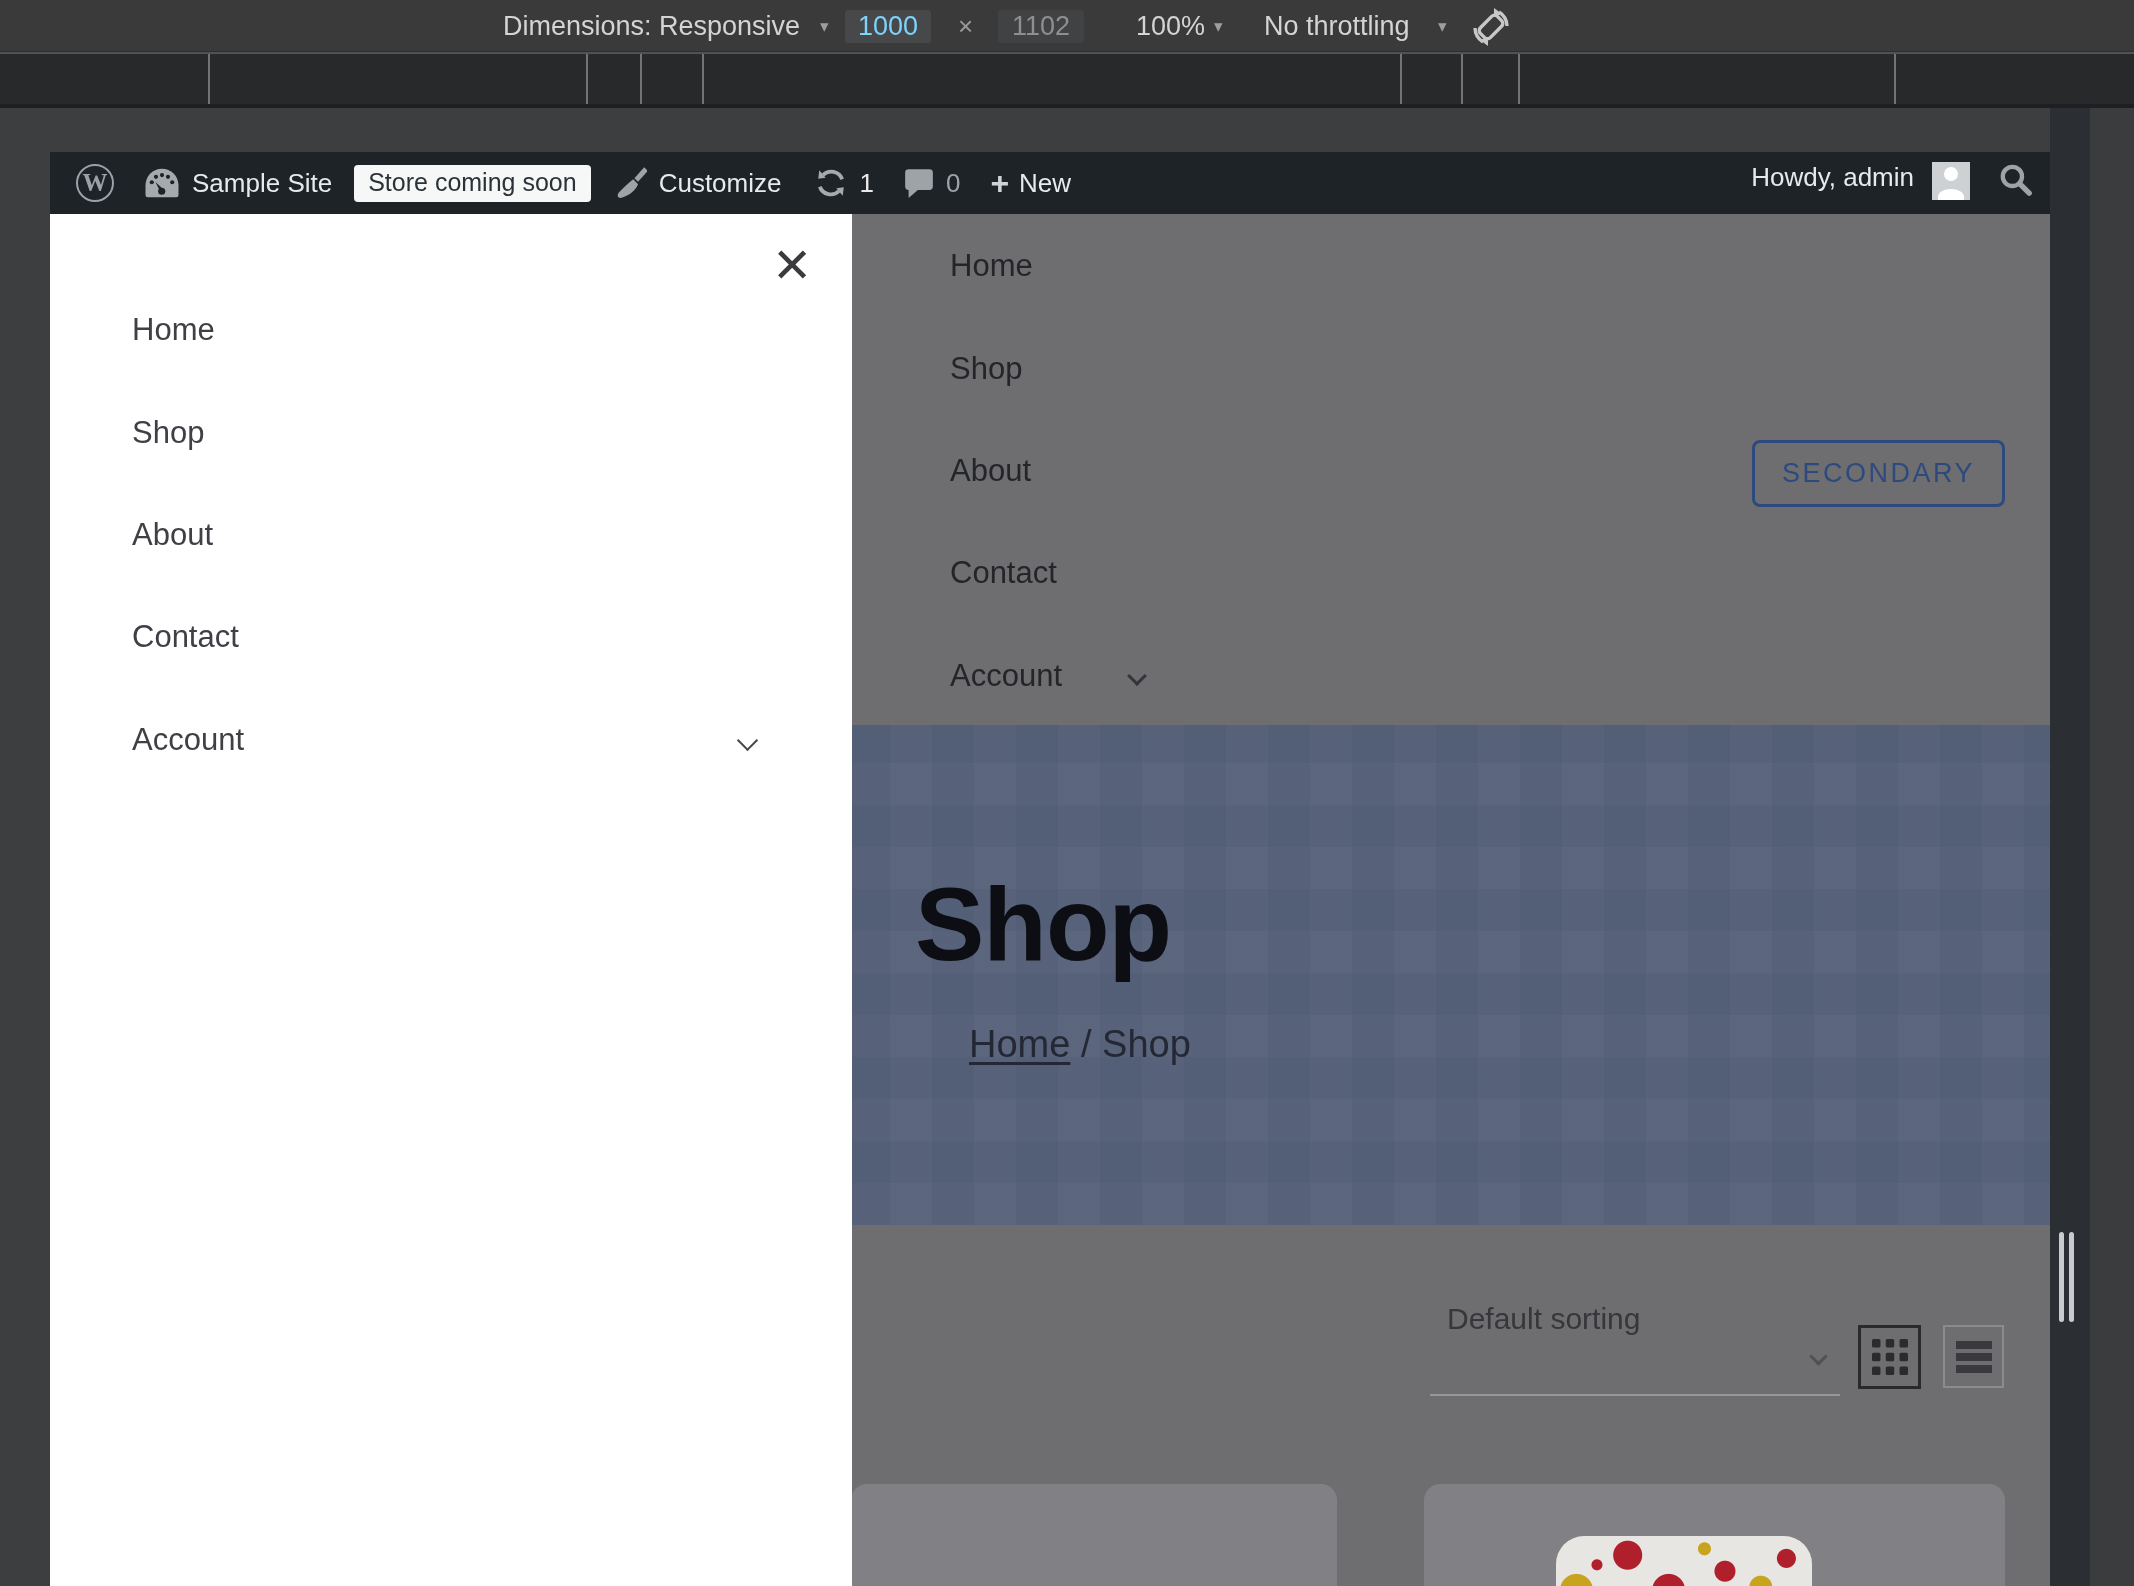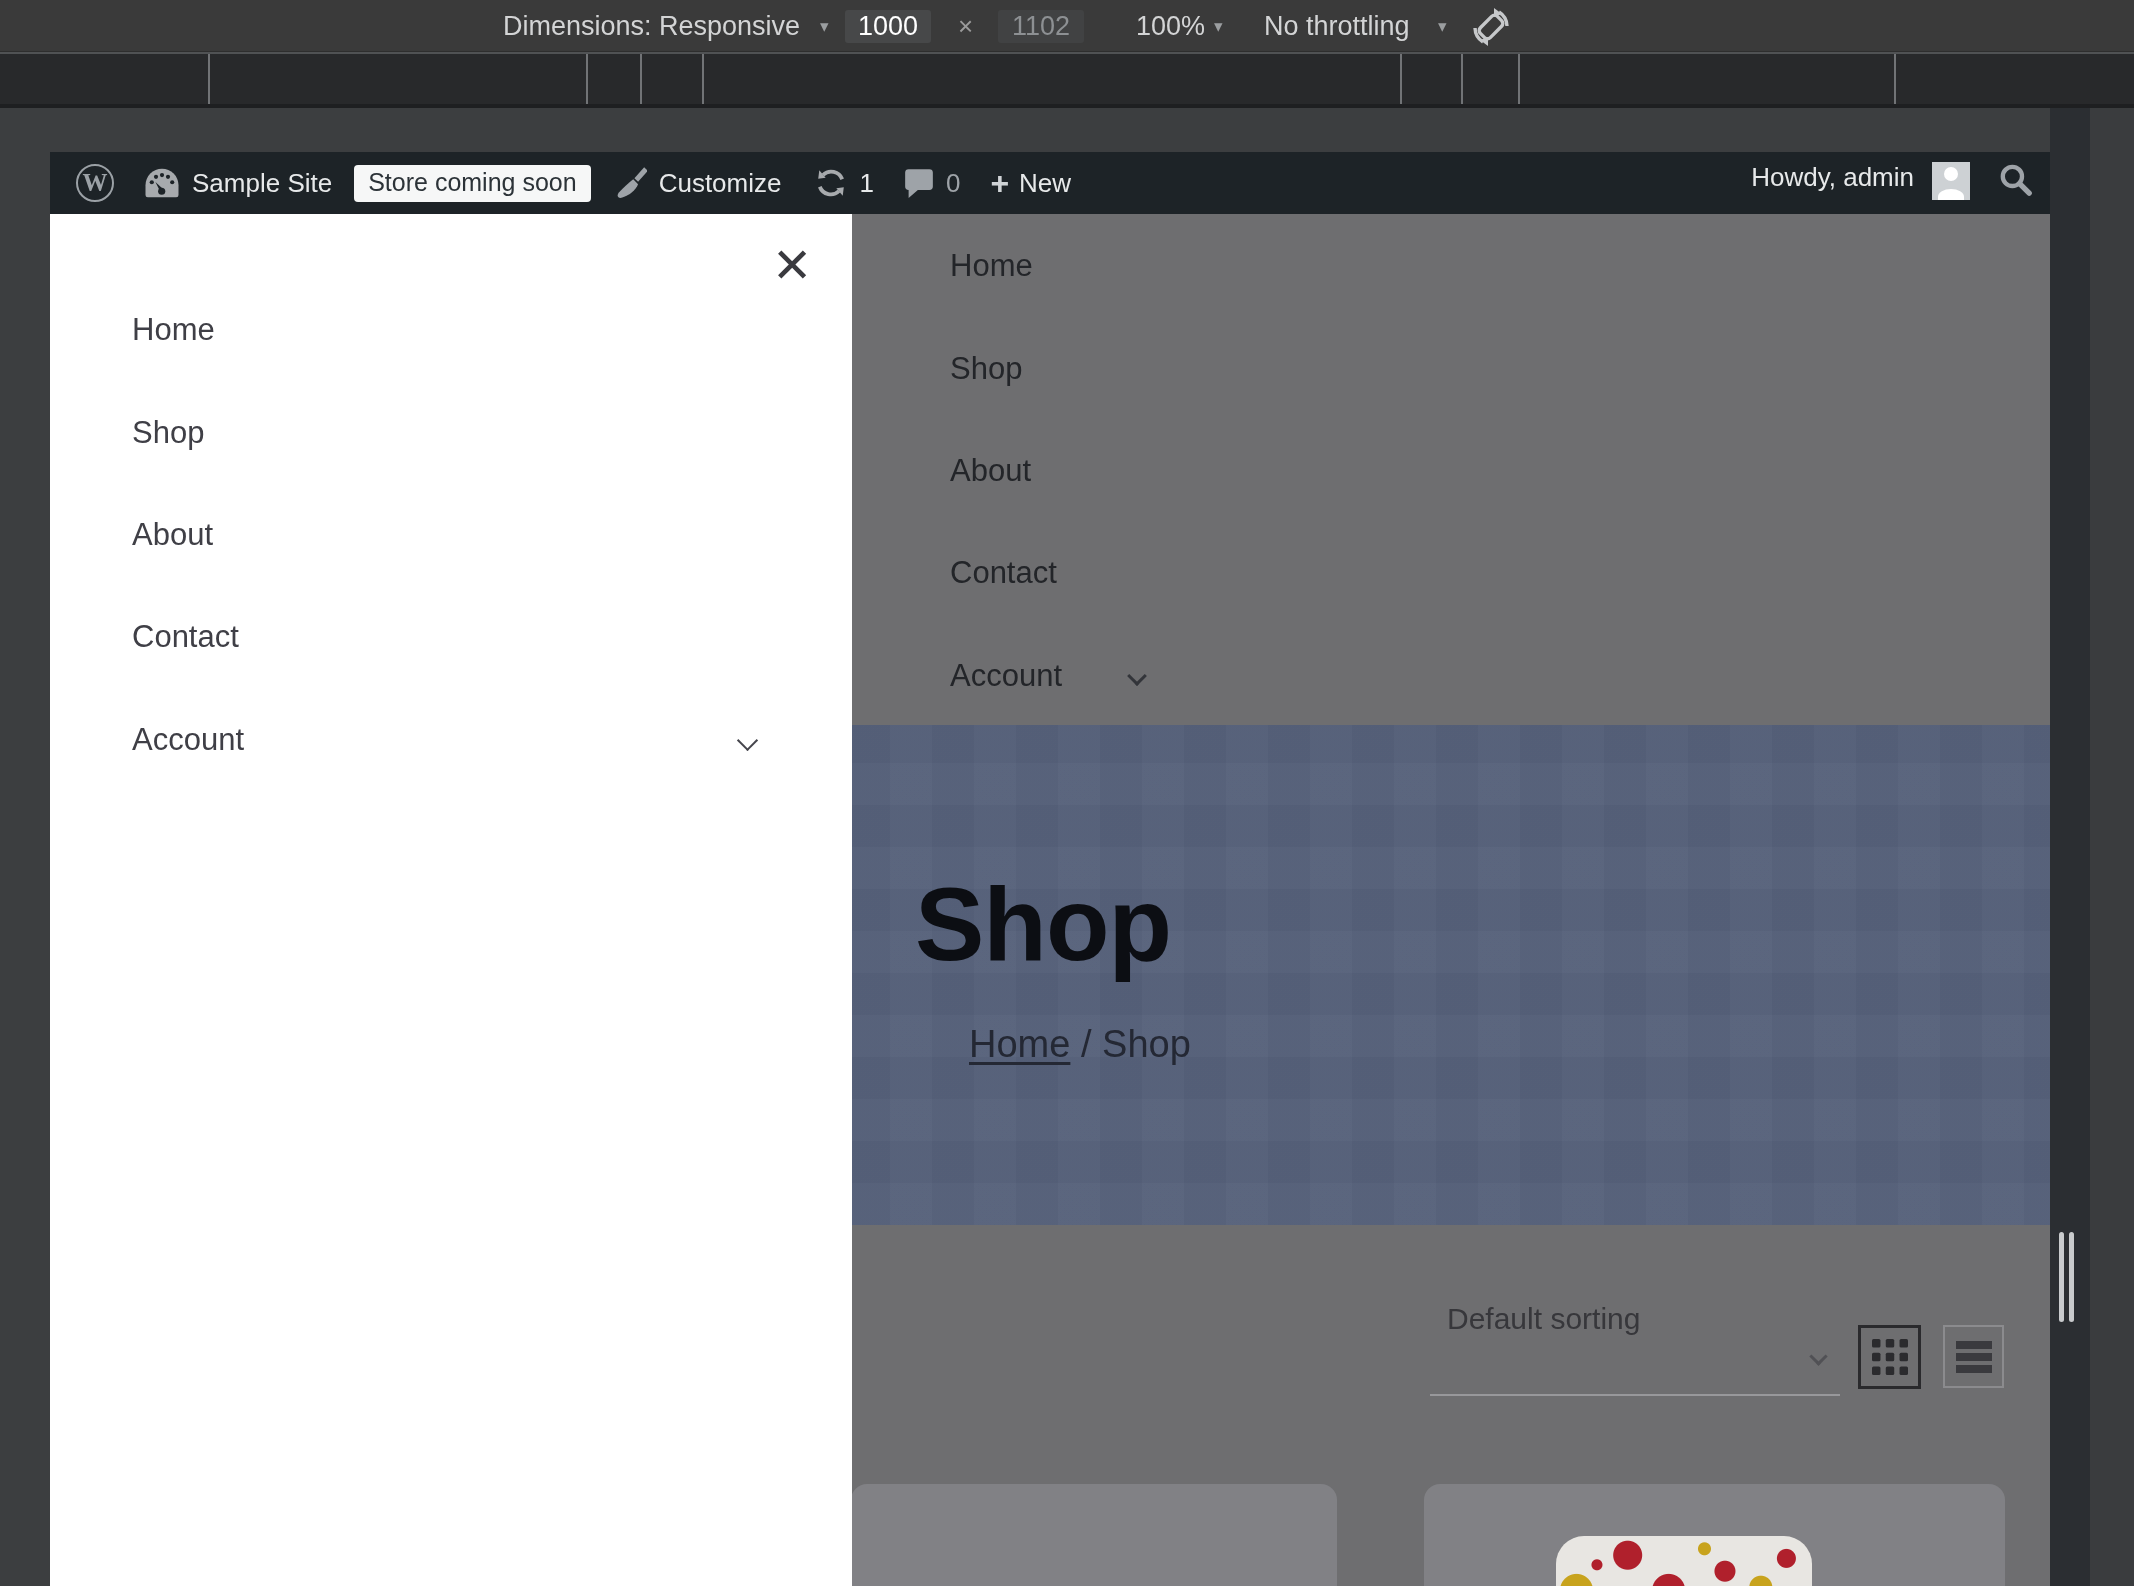--- a/index.html
+++ b/index.html
@@ -8,21 +8,21 @@
   .stage { position:absolute; top:0; left:0; width:2134px; height:1586px; background:#3c3e40; }
 
   
   .dt-toolbar { position:absolute; top:0; left:0; width:2134px; height:52px;
                 background:#3a3a3a; border-bottom:1px solid #2e2e2e; }
   .dt-toolbar .t { position:absolute; top:0; height:52px; line-height:52px;
                    color:#d3d4d5; font-size:27px; white-space:nowrap; }
   .dt-caret { position:absolute; top:1px; height:52px; line-height:52px; color:#9b9ea0; font-size:17px; }
   .dt-field { position:absolute; top:10px; height:33px; line-height:33px; text-align:center;
               border-radius:3px; font-size:27px; }
-  .dt-field.active { background:#474849; color:#ffffff; }
+  .dt-field.active { background:#474849; color:#7dd3fc; }
   .dt-field.muted  { background:#414243; color:#8d9093; }
   .dt-times { position:absolute; top:0; height:52px; line-height:52px; color:#9a9a9a; font-size:26px; }
 
   
   .mq-ruler { position:absolute; top:52px; left:0; width:2134px; height:56px;
               background:#28292b; border-top:2px solid #50525​4; border-top:2px solid #505254;
               border-bottom:4px solid #1e1f21; }
   .mq-line { position:absolute; top:0; width:2px; height:50px; background:#717376; }
 
   
@@ -199,20 +199,21 @@
 
       <div class="dimmed">
 
         <span class="bg-nav-item" style="top:34px;">Home</span>
         <span class="bg-nav-item" style="top:137px;">Shop</span>
         <span class="bg-nav-item" style="top:239px;">About</span>
         <span class="bg-nav-item" style="top:341px;">Contact</span>
         <span class="bg-nav-item" style="top:444px;">Account</span>
         <span class="chev" style="position:absolute; left:1080px; top:455px; width:14px; height:14px;"></span>
 
+        <div class="btn-secondary">SECONDARY</div>
 
         <div class="hero">
           <div class="hero-title">Shop</div>
           <div class="hero-crumb">
             <span class="lnk">Home</span>
             <span>/</span>
             <span>Shop</span>
           </div>
         </div>
 

